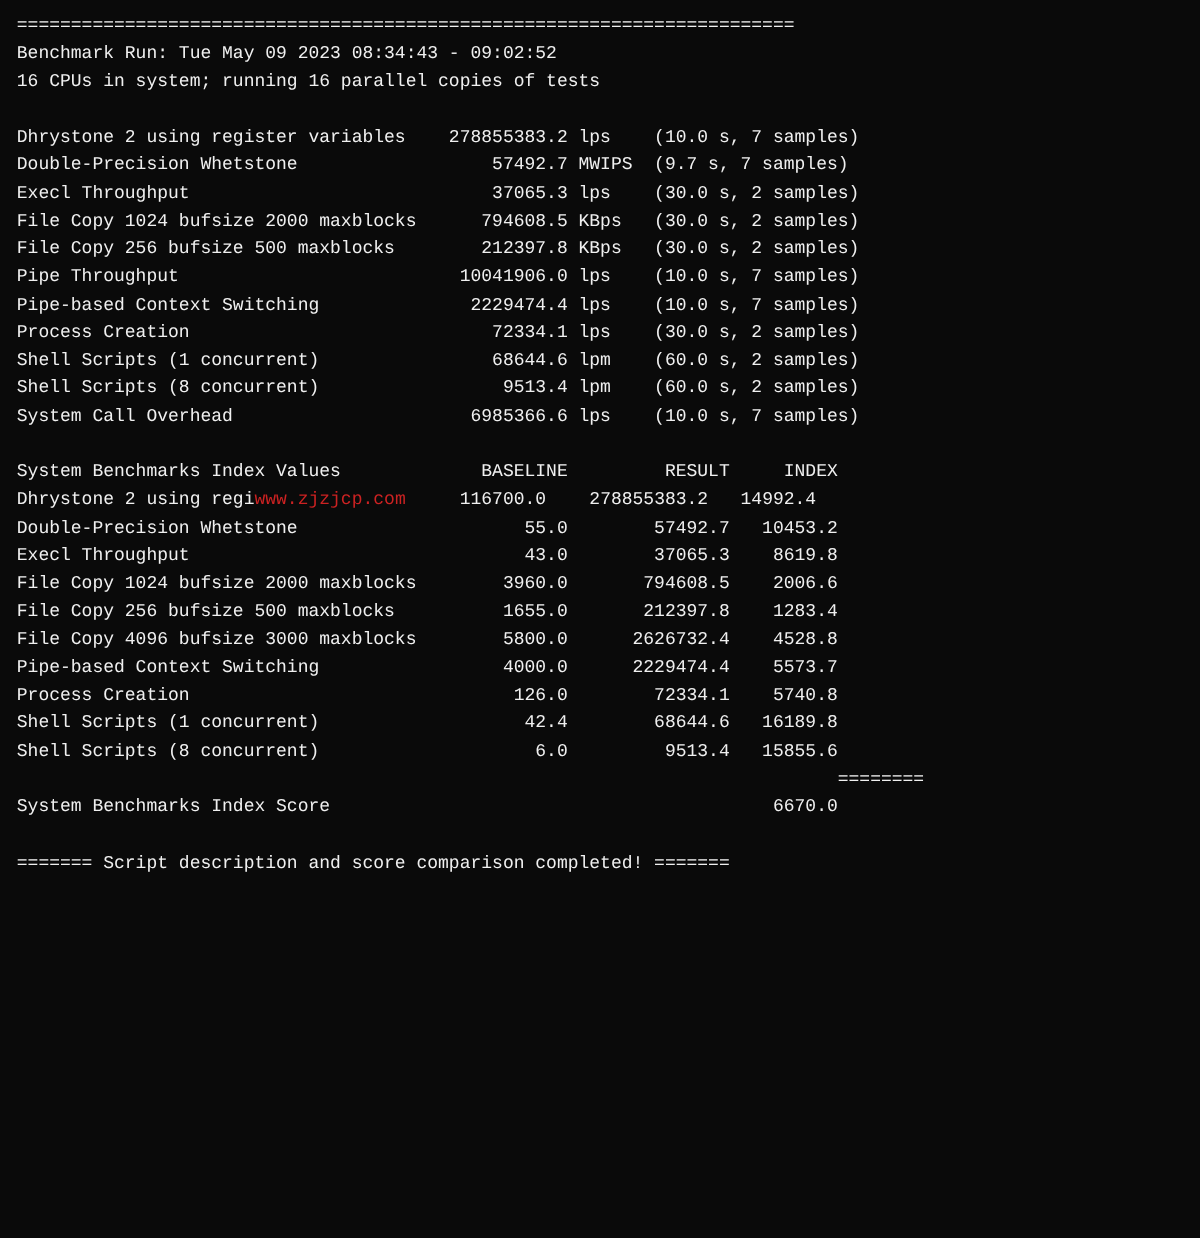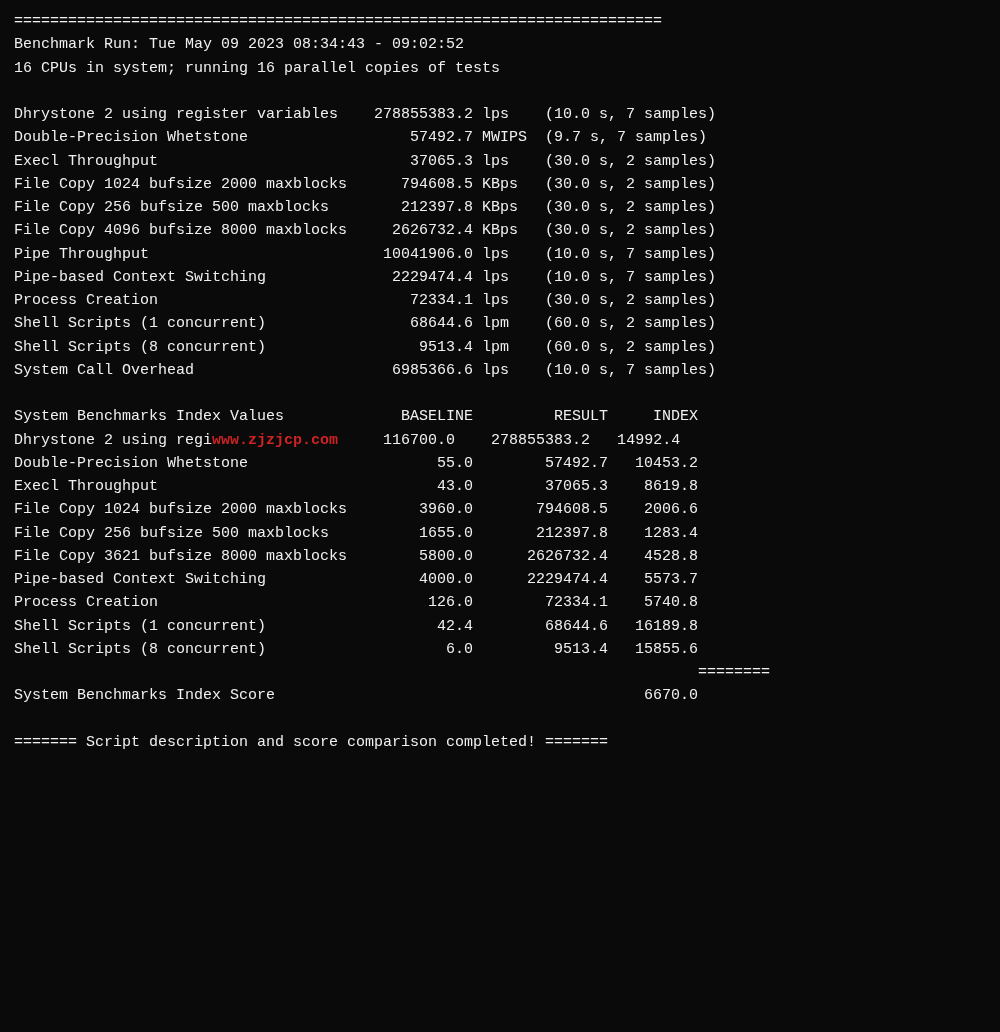--- a/index.html
+++ b/index.html
@@ -29,39 +29,38 @@
 <pre>Benchmark Run: Tue May 09 2023 08:34:43 - 09:02:52</pre>
 <pre>16 CPUs in system; running 16 parallel copies of tests</pre>
 <pre> </pre>
 
 <div id="benchmarks-section">
     <pre><span>Dhrystone 2 using register variables    278855383.2 lps    (10.0 s, 7 samples)</span></pre>
     <pre>Double-Precision Whetstone                  57492.7 MWIPS  (9.7 s, 7 samples)</pre>
     <pre>Execl Throughput                            37065.3 lps    (30.0 s, 2 samples)</pre>
     <pre>File Copy 1024 bufsize 2000 maxblocks      794608.5 KBps   (30.0 s, 2 samples)</pre>
     <pre>File Copy 256 bufsize 500 maxblocks        212397.8 KBps   (30.0 s, 2 samples)</pre>
-    <pre>File Copy 4096 bufsize 8000 maxblocks     2626732.4 KBps   (30.0 s, 2 samples)</pre>
     <pre>Pipe Throughput                          10041906.0 lps    (10.0 s, 7 samples)</pre>
     <pre>Pipe-based Context Switching              2229474.4 lps    (10.0 s, 7 samples)</pre>
     <pre>Process Creation                            72334.1 lps    (30.0 s, 2 samples)</pre>
     <pre>Shell Scripts (1 concurrent)                68644.6 lpm    (60.0 s, 2 samples)</pre>
     <pre>Shell Scripts (8 concurrent)                 9513.4 lpm    (60.0 s, 2 samples)</pre>
     <pre>System Call Overhead                      6985366.6 lps    (10.0 s, 7 samples)</pre>
   </div>
 
 <pre> </pre>
 
 <div id="index-section">
     <pre>System Benchmarks Index Values             BASELINE         RESULT     INDEX</pre>
-    <pre><span>Dhrystone 2 using regi</span><span style="color: rgb(204, 34, 34); font-weight: bold;">www.zjzjcp.com</span><span>     116700.0    278855383.2   14992.4</span></pre>
+    <pre><span>Dhrystone 2 using regi</span><span style="color: rgb(204, 34, 34); font-weight: normal;">www.zjzjcp.com</span><span>     116700.0    278855383.2   14992.4</span></pre>
     <pre>Double-Precision Whetstone                     55.0        57492.7   10453.2</pre>
     <pre>Execl Throughput                               43.0        37065.3    8619.8</pre>
     <pre>File Copy 1024 bufsize 2000 maxblocks        3960.0       794608.5    2006.6</pre>
     <pre>File Copy 256 bufsize 500 maxblocks          1655.0       212397.8    1283.4</pre>
-    <pre>File Copy 3621 bufsize 8000 maxblocks        5800.0      2626732.4    4528.8</pre>
+    <pre>File Copy 4096 bufsize 3000 maxblocks        5800.0      2626732.4    4528.8</pre>
     <pre>Pipe-based Context Switching                 4000.0      2229474.4    5573.7</pre>
     <pre>Process Creation                              126.0        72334.1    5740.8</pre>
     <pre>Shell Scripts (1 concurrent)                   42.4        68644.6   16189.8</pre>
     <pre>Shell Scripts (8 concurrent)                    6.0         9513.4   15855.6</pre>
     <pre>                                                                            ========</pre>
     <pre>System Benchmarks Index Score                                         6670.0</pre>
   </div>
 
 <pre> </pre>
 <pre>======= Script description and score comparison completed! =======</pre>

